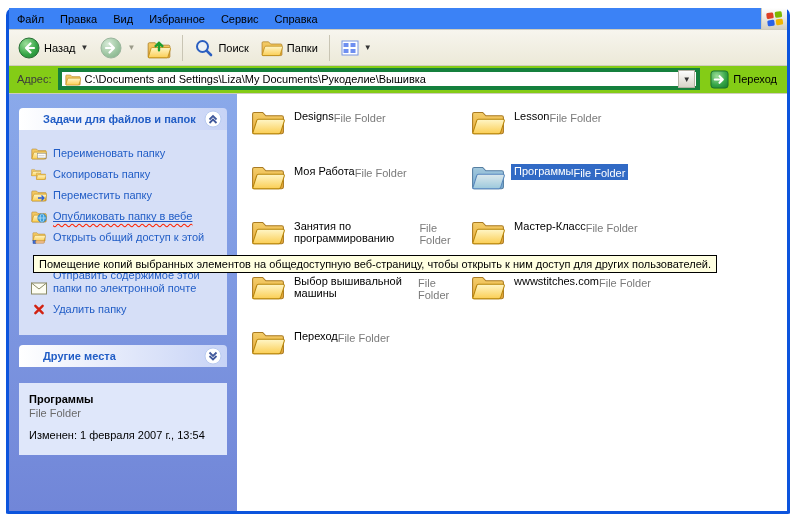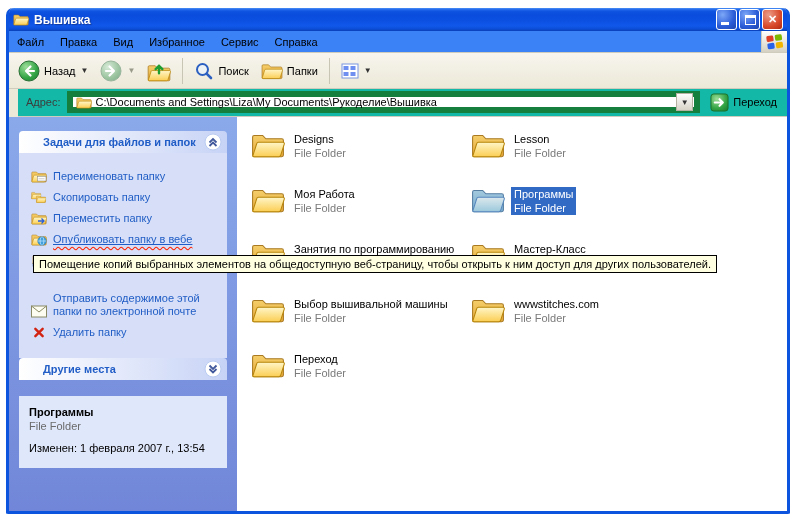--- a/index.html
+++ b/index.html
@@ -38,23 +38,23 @@
   .toolbar { flex:0 0 36px; display:flex; align-items:center; gap:2px; padding:2px 4px;
     background:linear-gradient(180deg,#f7f5ee,#ece9d8); border-bottom:1px solid #cfccbd; }
   .tb-btn { display:flex; align-items:center; gap:4px; padding:3px 5px; border-radius:3px;
     color:#000; cursor:default; }
   .tb-sep { width:1px; height:26px; background:#c9c5b4; margin:0 4px; }
   .dd { font-size:8px; color:#333; margin-left:1px; }
   .tb-btn.disabled .dd { color:#9a9a8a; }
 
   
   .addressbar { flex:0 0 26px; display:flex; align-items:center; gap:6px;
-    padding:2px 6px 3px 8px; background:#14b8a6; border-bottom:1px solid #cfccbd;margin-left:9px; }
+    padding:2px 6px 3px 8px; background:#84cc16; border-bottom:1px solid #cfccbd; }
   .addr-label { color:#3c3c3c; }
-  .addr-input { flex:1; height:22px; background:#fff; border:6px solid #15803d;
+  .addr-input { flex:1; height:22px; background:#fff; border:4px solid #15803d;
     display:flex; align-items:center; gap:4px; padding:1px 1px 1px 3px; }
   .addr-text { flex:1; color:#000; white-space:nowrap; overflow:hidden; }
   .addr-dd { width:17px; height:18px; background:linear-gradient(#fdfdfd,#d8d4c8);
     border:1px solid #b5b2a4; display:flex; align-items:center; justify-content:center;
     font-size:8px; color:#333; }
   .go-btn { display:flex; align-items:center; gap:4px; padding:0 4px; color:#000; }
 
   
   .content { flex:1; display:flex; min-height:0; }
 
@@ -68,32 +68,32 @@
   .panel-body { background:#d6dff7; padding:16px 6px 12px 12px; }
   .task { display:flex; align-items:flex-end; gap:6px; margin-bottom:7px;
     color:#215dc6; text-decoration:none; cursor:pointer; }
   .ticon { width:16px; height:13px; flex:0 0 16px; margin-top:1px; }
   .tlabel { line-height:13px; }
   .task.publish .tlabel { text-decoration:underline wavy #ff2000;
     text-decoration-skip-ink:none; text-underline-offset:3px; }
   .task.publish .ulink { text-decoration:underline; text-underline-offset:1px; }
   .task.reserve2 { padding-bottom:18px; }
   .w150 { max-width:150px; display:inline-block; }
-  #p-other { }
+  #p-other { margin-top:10px; }
   #p-details { margin-top:16px; }
   .details-body { background:#dfe7fa; padding:10px 8px 14px 10px; color:#000; }
   .d-name { font-weight:bold; }
   .d-type { color:#6a6a6a; margin-top:2px; }
   .d-mod { margin-top:10px; }
 
   .main { flex:1; background:#fff; padding:14px 0 0 14px; display:grid;
     grid-template-columns:220px 220px; grid-auto-rows:55px; align-content:start; }
   .file-item { display:flex; align-items:flex-start; gap:6px; width:212px; cursor:default; }
   .ficon { width:34px; height:28px; flex:0 0 34px; }
-  .ftext { display:flex; flex-direction:column; padding:1px 3px; margin-top:1px; }
+  .ftext { display:flex; flex-direction:row; padding:1px 3px; margin-top:1px; }
   .fname { color:#000; }
   .ftype { color:#7a7a7a; margin-top:2px; }
   .file-item.selected .ftext { background:#316ac5; }
   .file-item.selected .fname, .file-item.selected .ftype { color:#fff; }
   .file-item.selected .ficon { filter:hue-rotate(165deg) saturate(.55) brightness(.95); }
 
   .tooltip { position:absolute; left:24px; top:247px; z-index:40;
     background:#ffffe1; border:1px solid #000; padding:2px 5px;
     white-space:nowrap; color:#000; }
 </style>
@@ -132,35 +132,20 @@
     <symbol id="sym-chev-down" viewBox="0 0 18 18">
       <circle cx="9" cy="9" r="8" fill="#fff" stroke="#b9cbf1"></circle>
       <path d="M5.5 5.5 L9 9 L12.5 5.5" stroke="#41599c" stroke-width="1.8" fill="none"></path>
       <path d="M5.5 9 L9 12.5 L12.5 9" stroke="#41599c" stroke-width="1.8" fill="none"></path>
     </symbol>
   </defs>
 </svg>
 
 <div class="window">
 
-  <div class="titlebar">
-    <svg width="16" height="13" viewBox="0 0 32 26">
-        <use href="#sym-folder"></use>
-      </svg>
-    <span class="title">Вышивка</span>
-    <span class="winbtns">
-      <span class="wbtn minmax">
-          <i class="glyph-min"></i>
-        </span>
-      <span class="wbtn minmax">
-          <i class="glyph-max"></i>
-        </span>
-      <span class="wbtn close">✕</span>
-    </span>
-  </div>
 
   <div class="menubar">
     <span class="menu-item">Файл</span>
     <span class="menu-item">Правка</span>
     <span class="menu-item">Вид</span>
     <span class="menu-item">Избранное</span>
     <span class="menu-item">Сервис</span>
     <span class="menu-item">Справка</span>
     <span class="winlogo-box">
       <svg width="20" height="18" viewBox="0 0 20 18">

